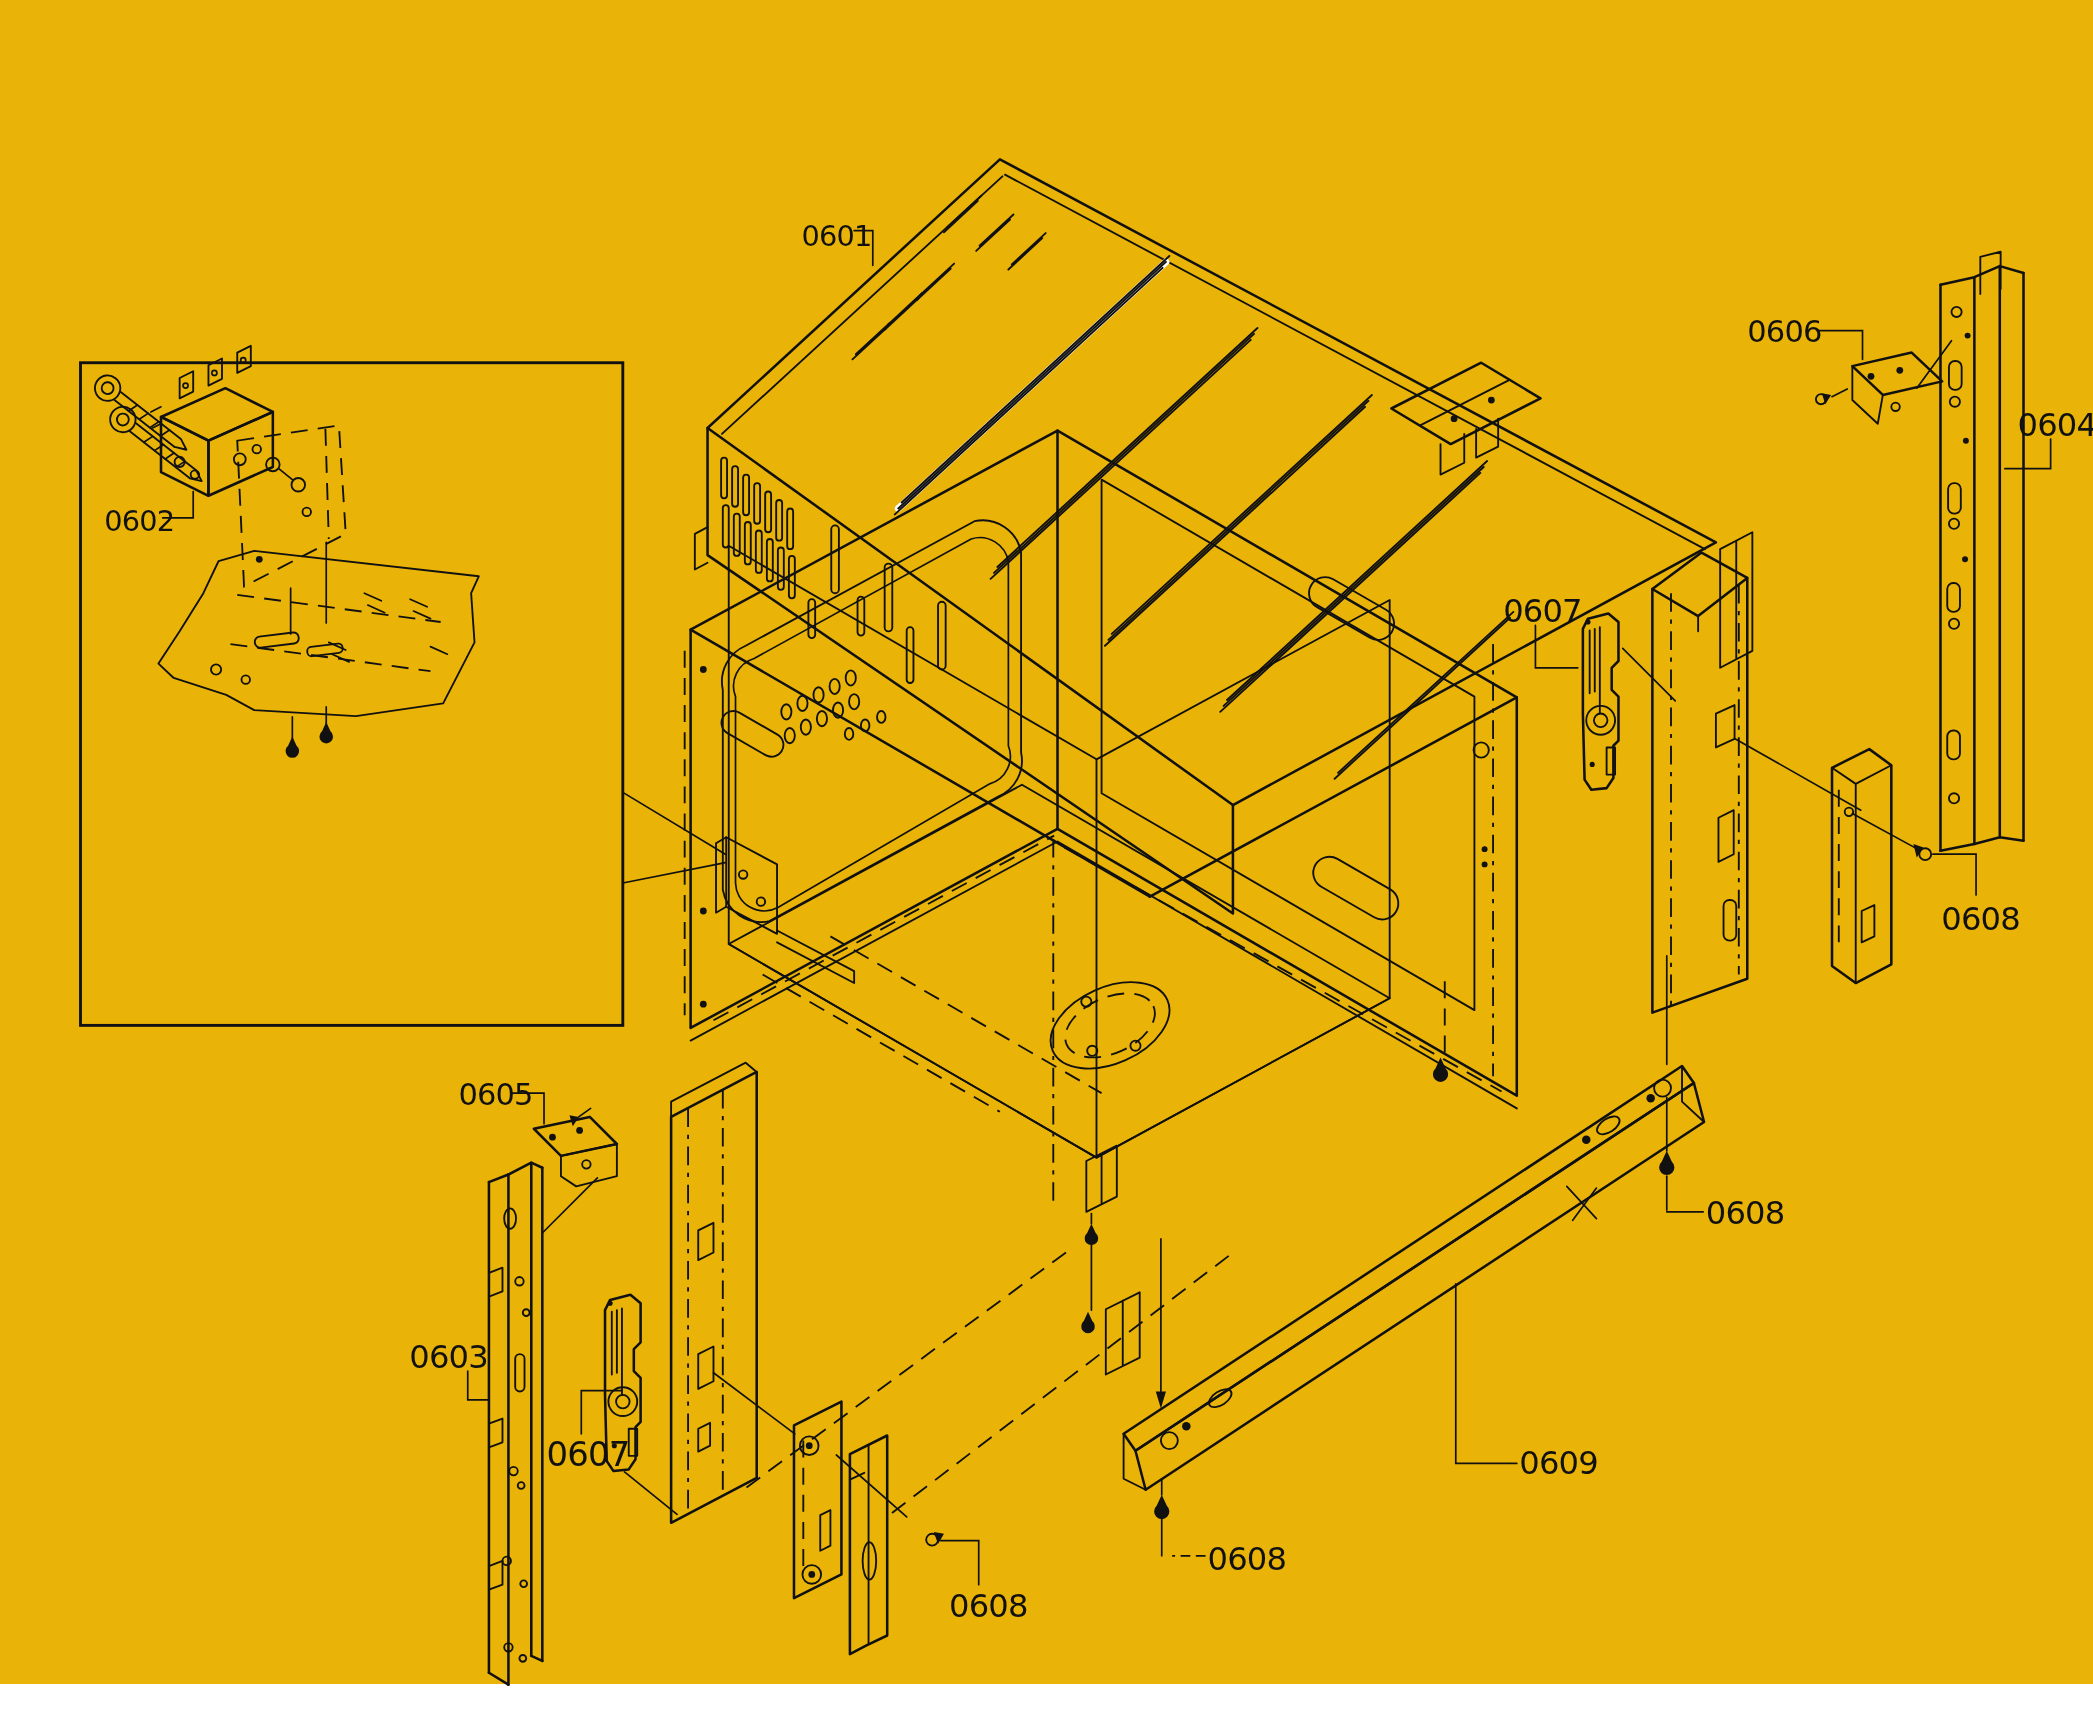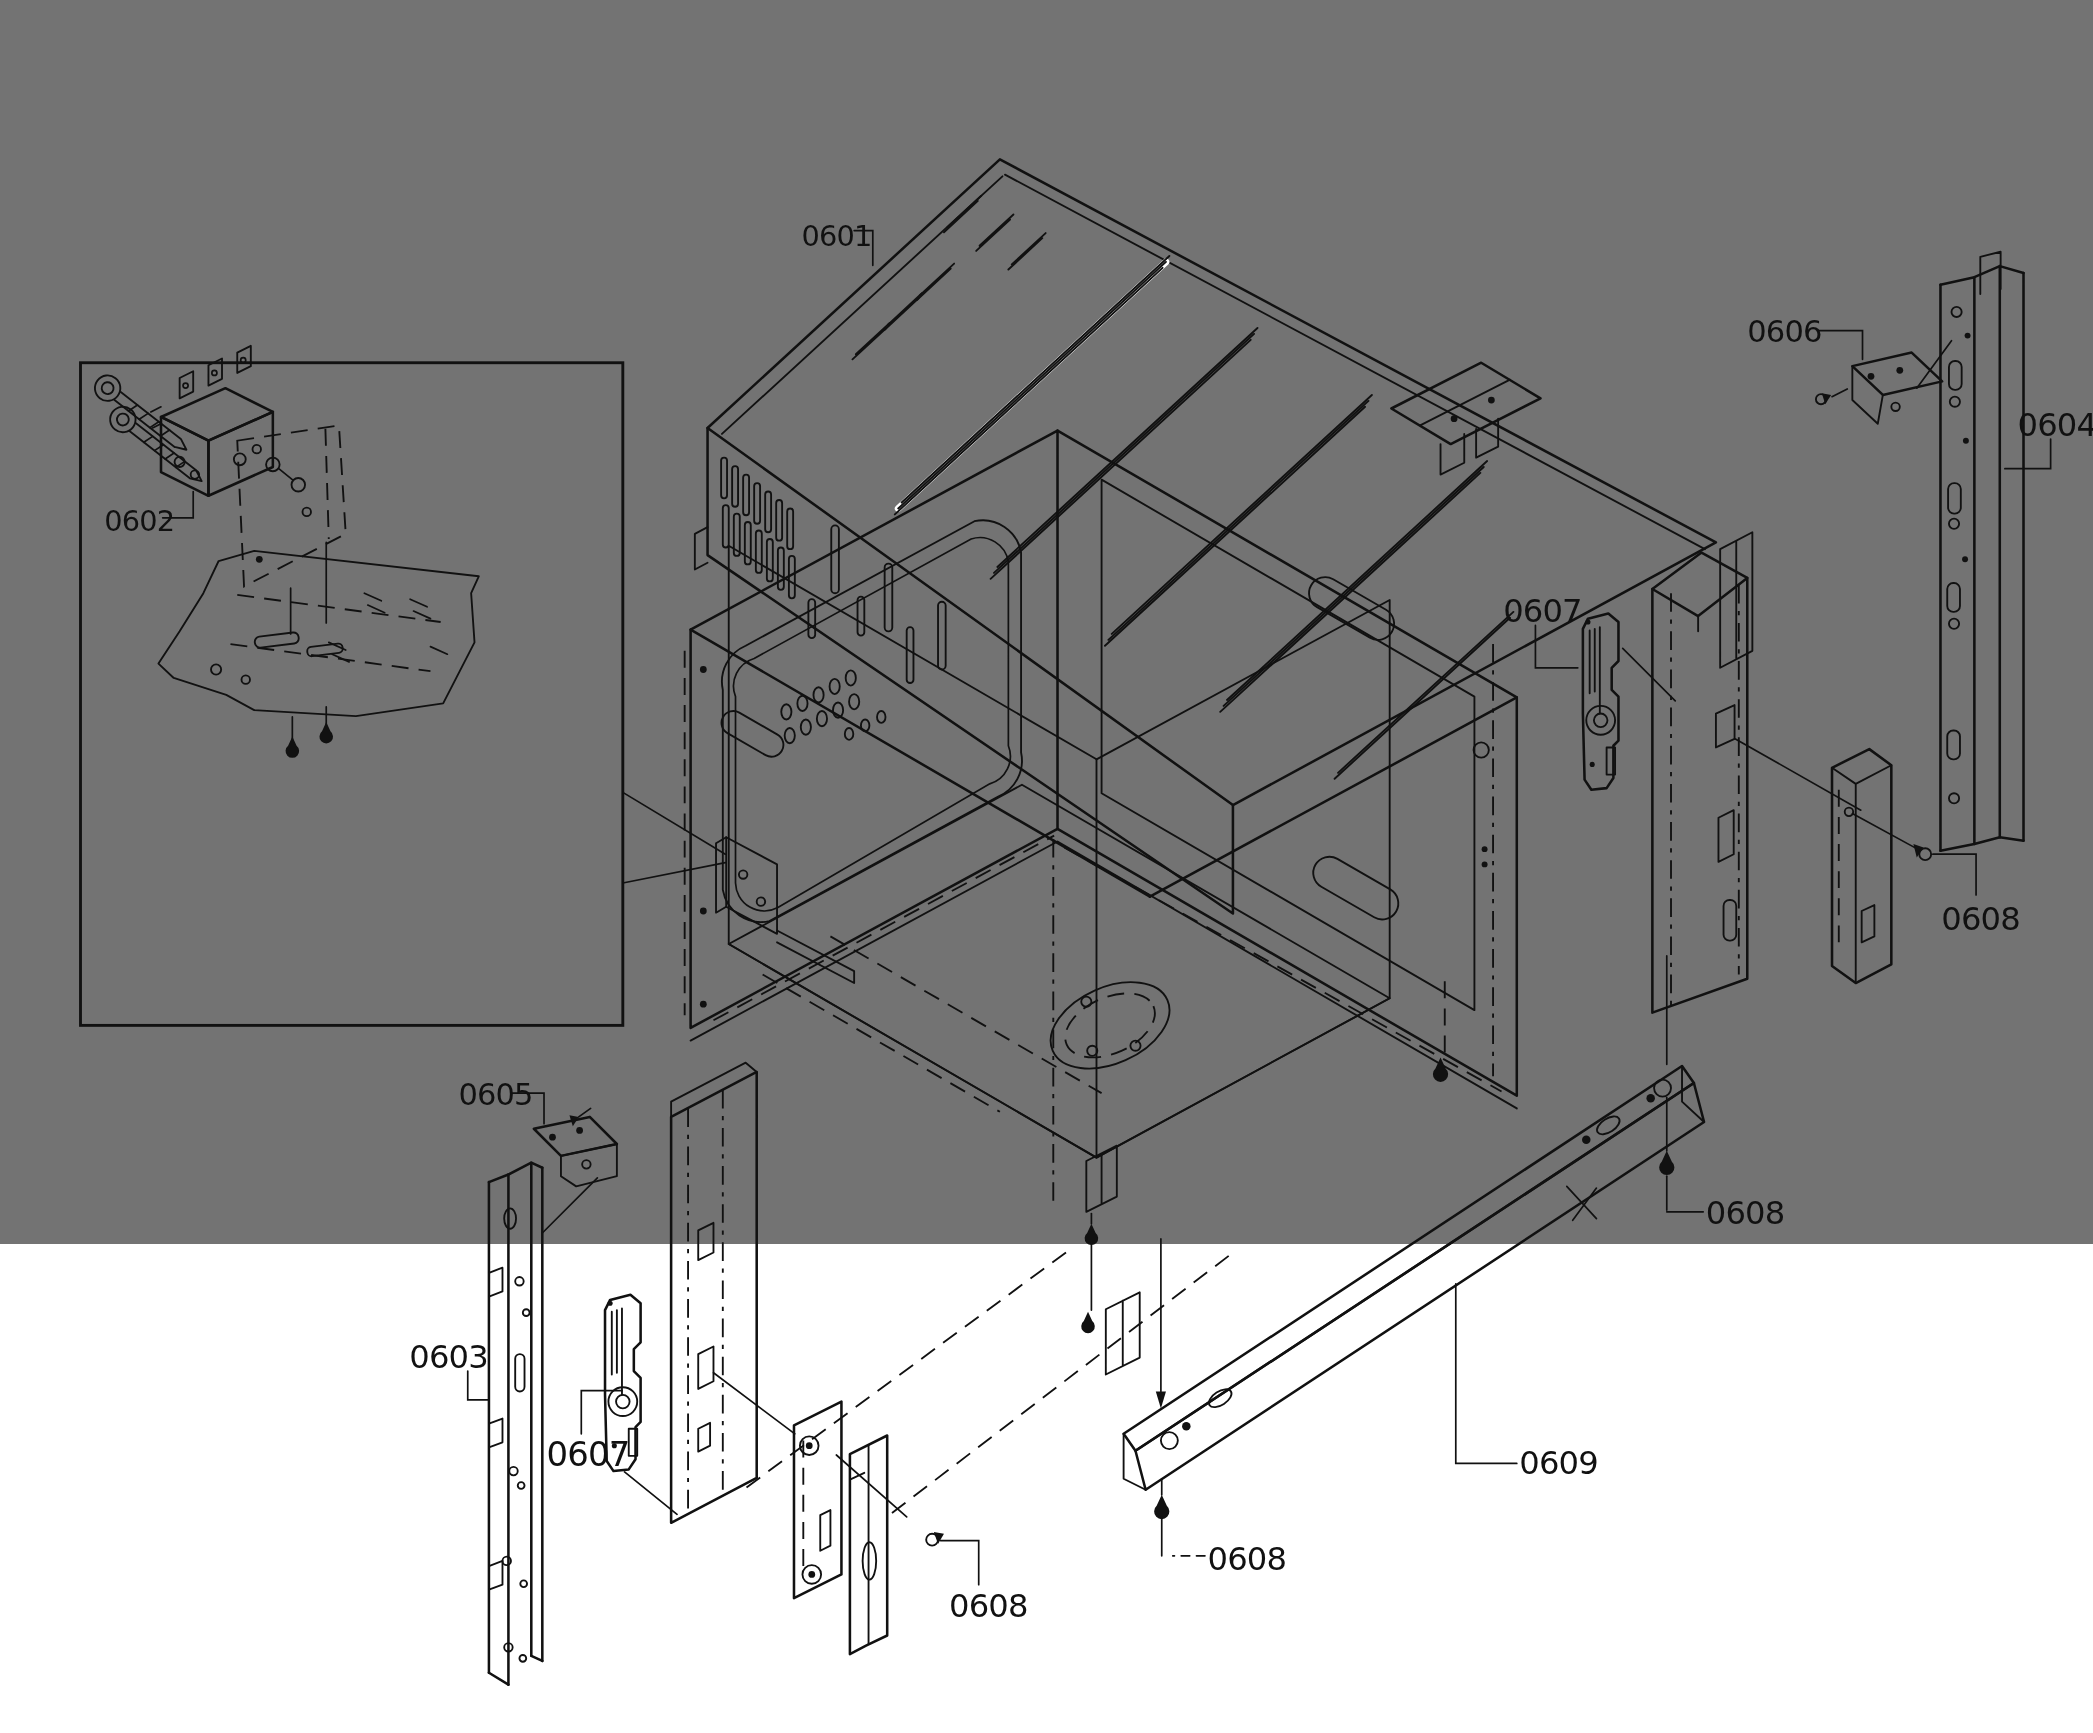--- a/index.html
+++ b/index.html
@@ -1,17 +1,17 @@
 <!DOCTYPE html>
 <html style="font-size:13.6px"><head>
 <meta charset="utf-8">
 <style>
   html,body{margin:0;padding:0;background:#ffffff;}
   body{width:2093px;height:1733px;font-family:"DejaVu Sans","Liberation Sans",sans-serif;}
-  #stage{width:2093px;height:1244px;position:relative;background:#737373;}
+  #stage{width:2093px;height:1684px;position:relative;background:#eab308;}
   svg{display:block;}
   .ln{stroke:#111;stroke-width:3;fill:none;stroke-linecap:round;stroke-linejoin:round;}
   .ln2{stroke:#111;stroke-width:2.2;fill:none;stroke-linecap:round;stroke-linejoin:round;}
   .thin{stroke:#111;stroke-width:2;fill:none;stroke-linecap:round;}
   .dash{stroke:#111;stroke-width:2.2;fill:none;stroke-dasharray:20 12;}
   .dashdot{stroke:#111;stroke-width:2.2;fill:none;stroke-dasharray:22 9 5 9;}
   .blk{fill:#111;stroke:none;}
   .lbl{fill:#111;letter-spacing:-1px;}
 </style>
 </head>

